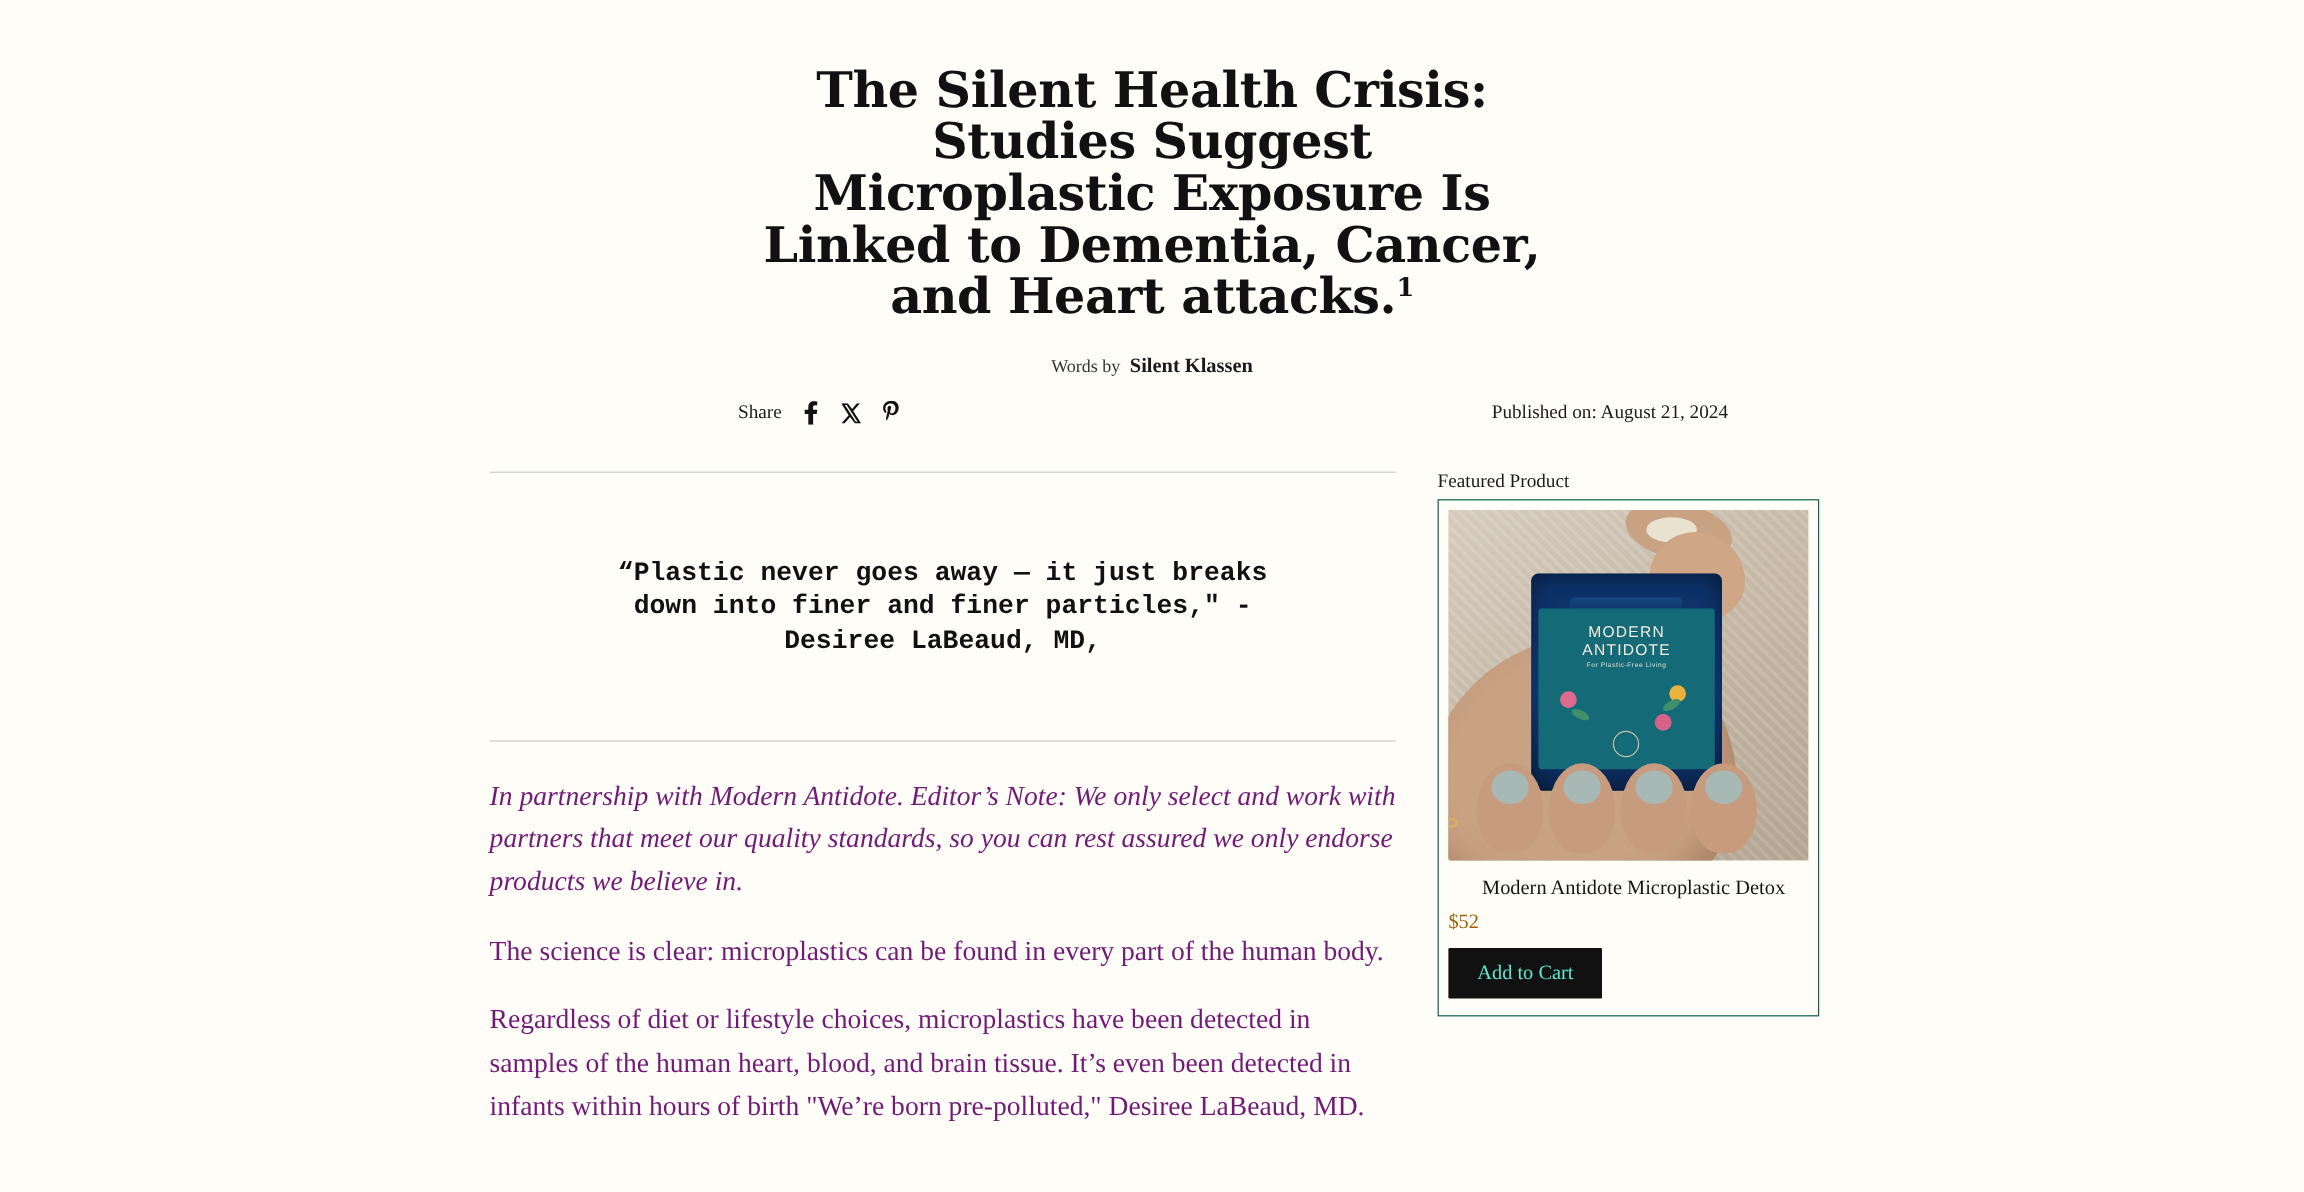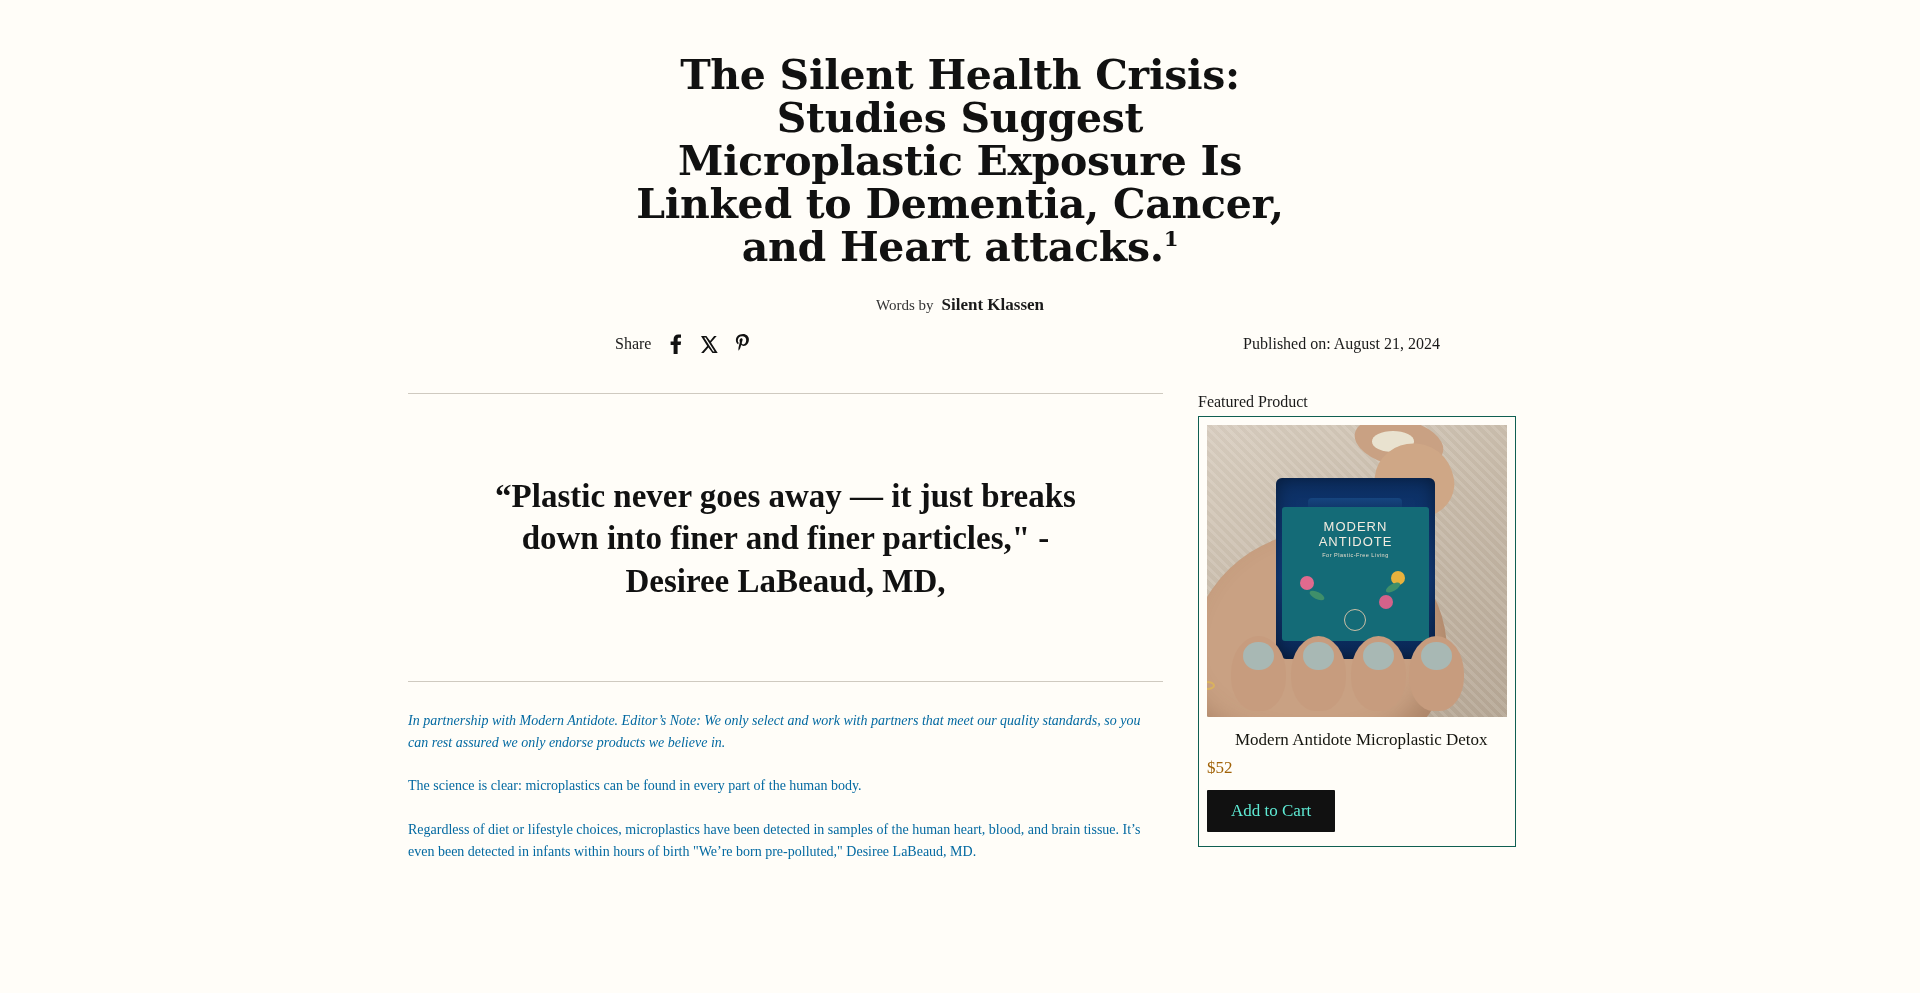--- a/index.html
+++ b/index.html
@@ -118,33 +118,33 @@
     position: absolute;
     left: 408px;
     top: 0;
     width: 755px;
   }
   .rule {
     border-top: 1px solid #cfcac0;
     width: 100%;
   }
   .pullquote {
-    font-family: Liberation Serif, serif;
+    font-family: Liberation Mono, monospace;
     font-weight: 700;
-    font-size: 33px;
+    font-size: 22px;
     line-height: 1.28;
     text-align: center;
     padding: 48px 35px 46px 35px;
     color: #111;
   }
   .body-text {
-    font-size: 14px;
+    font-size: 23px;
     line-height: 1.55;
     margin: 0 0 22px 0;
-    color: #0369a1;
+    color: #701a75;
   }
   .body-text.first { margin-top: 28px; }
   .body-text em { font-style: italic; }
 
   
   .featured {
     position: absolute;
     left: 1198px;
     top: 0;
     width: 318px;

